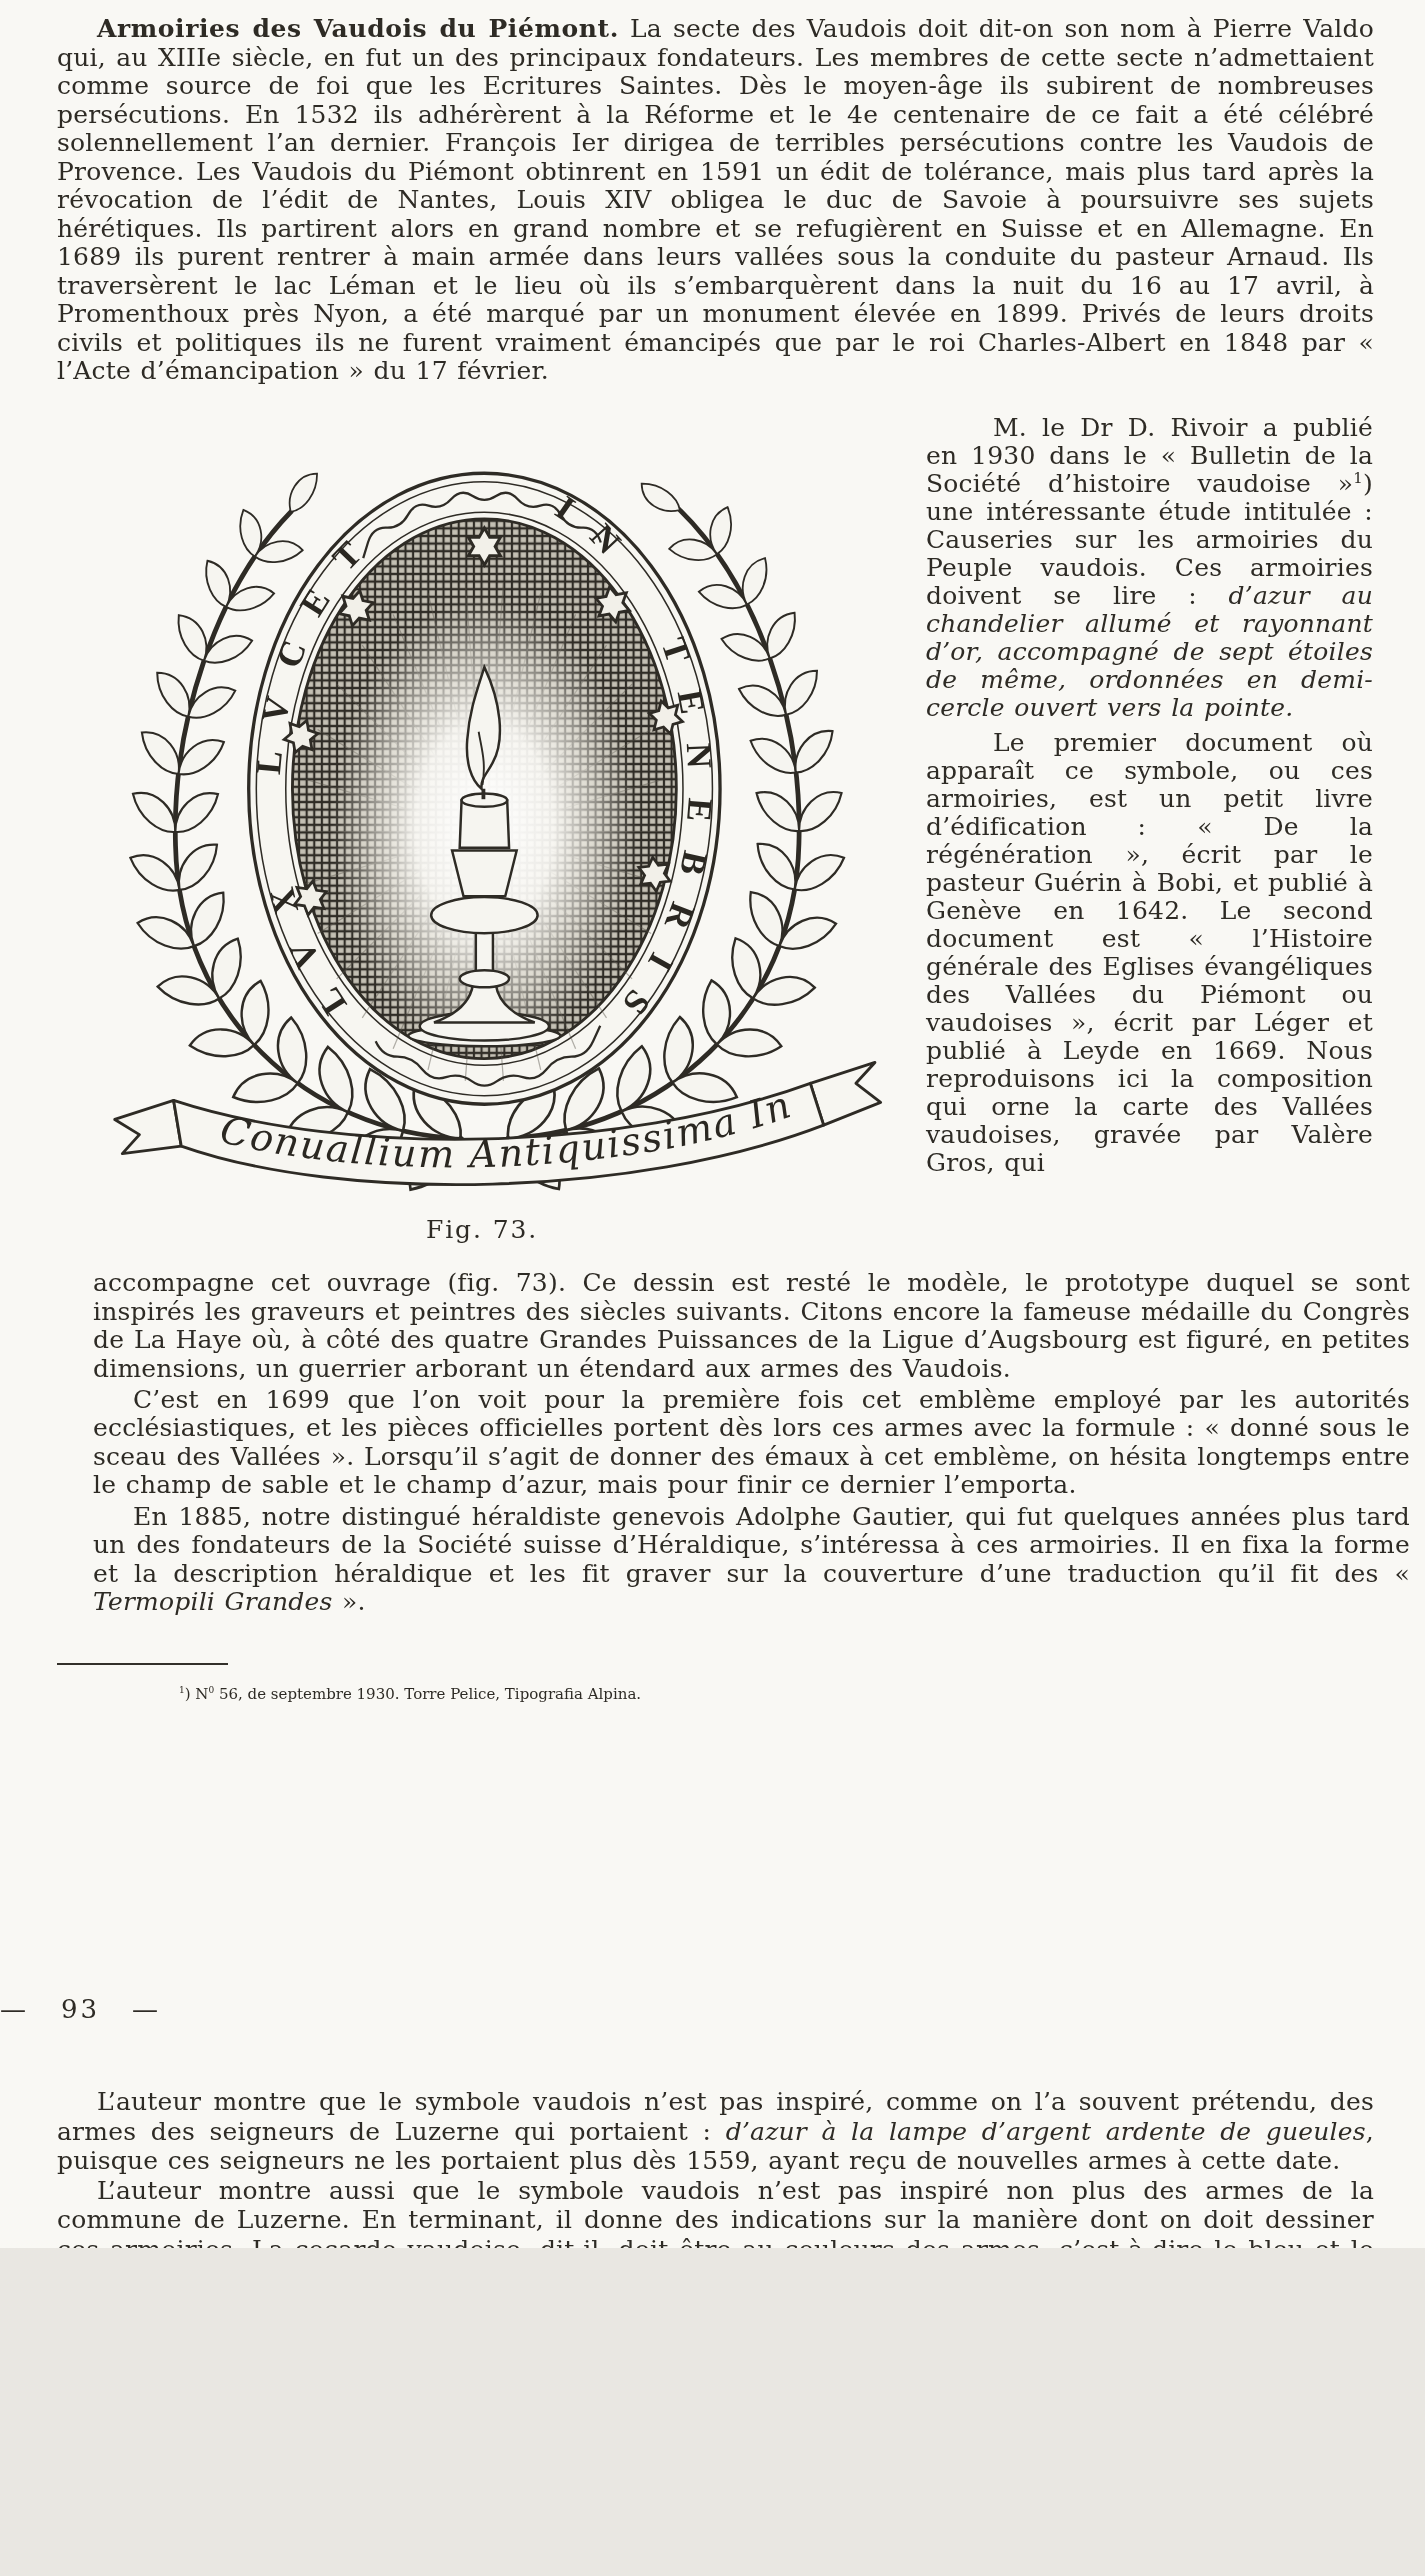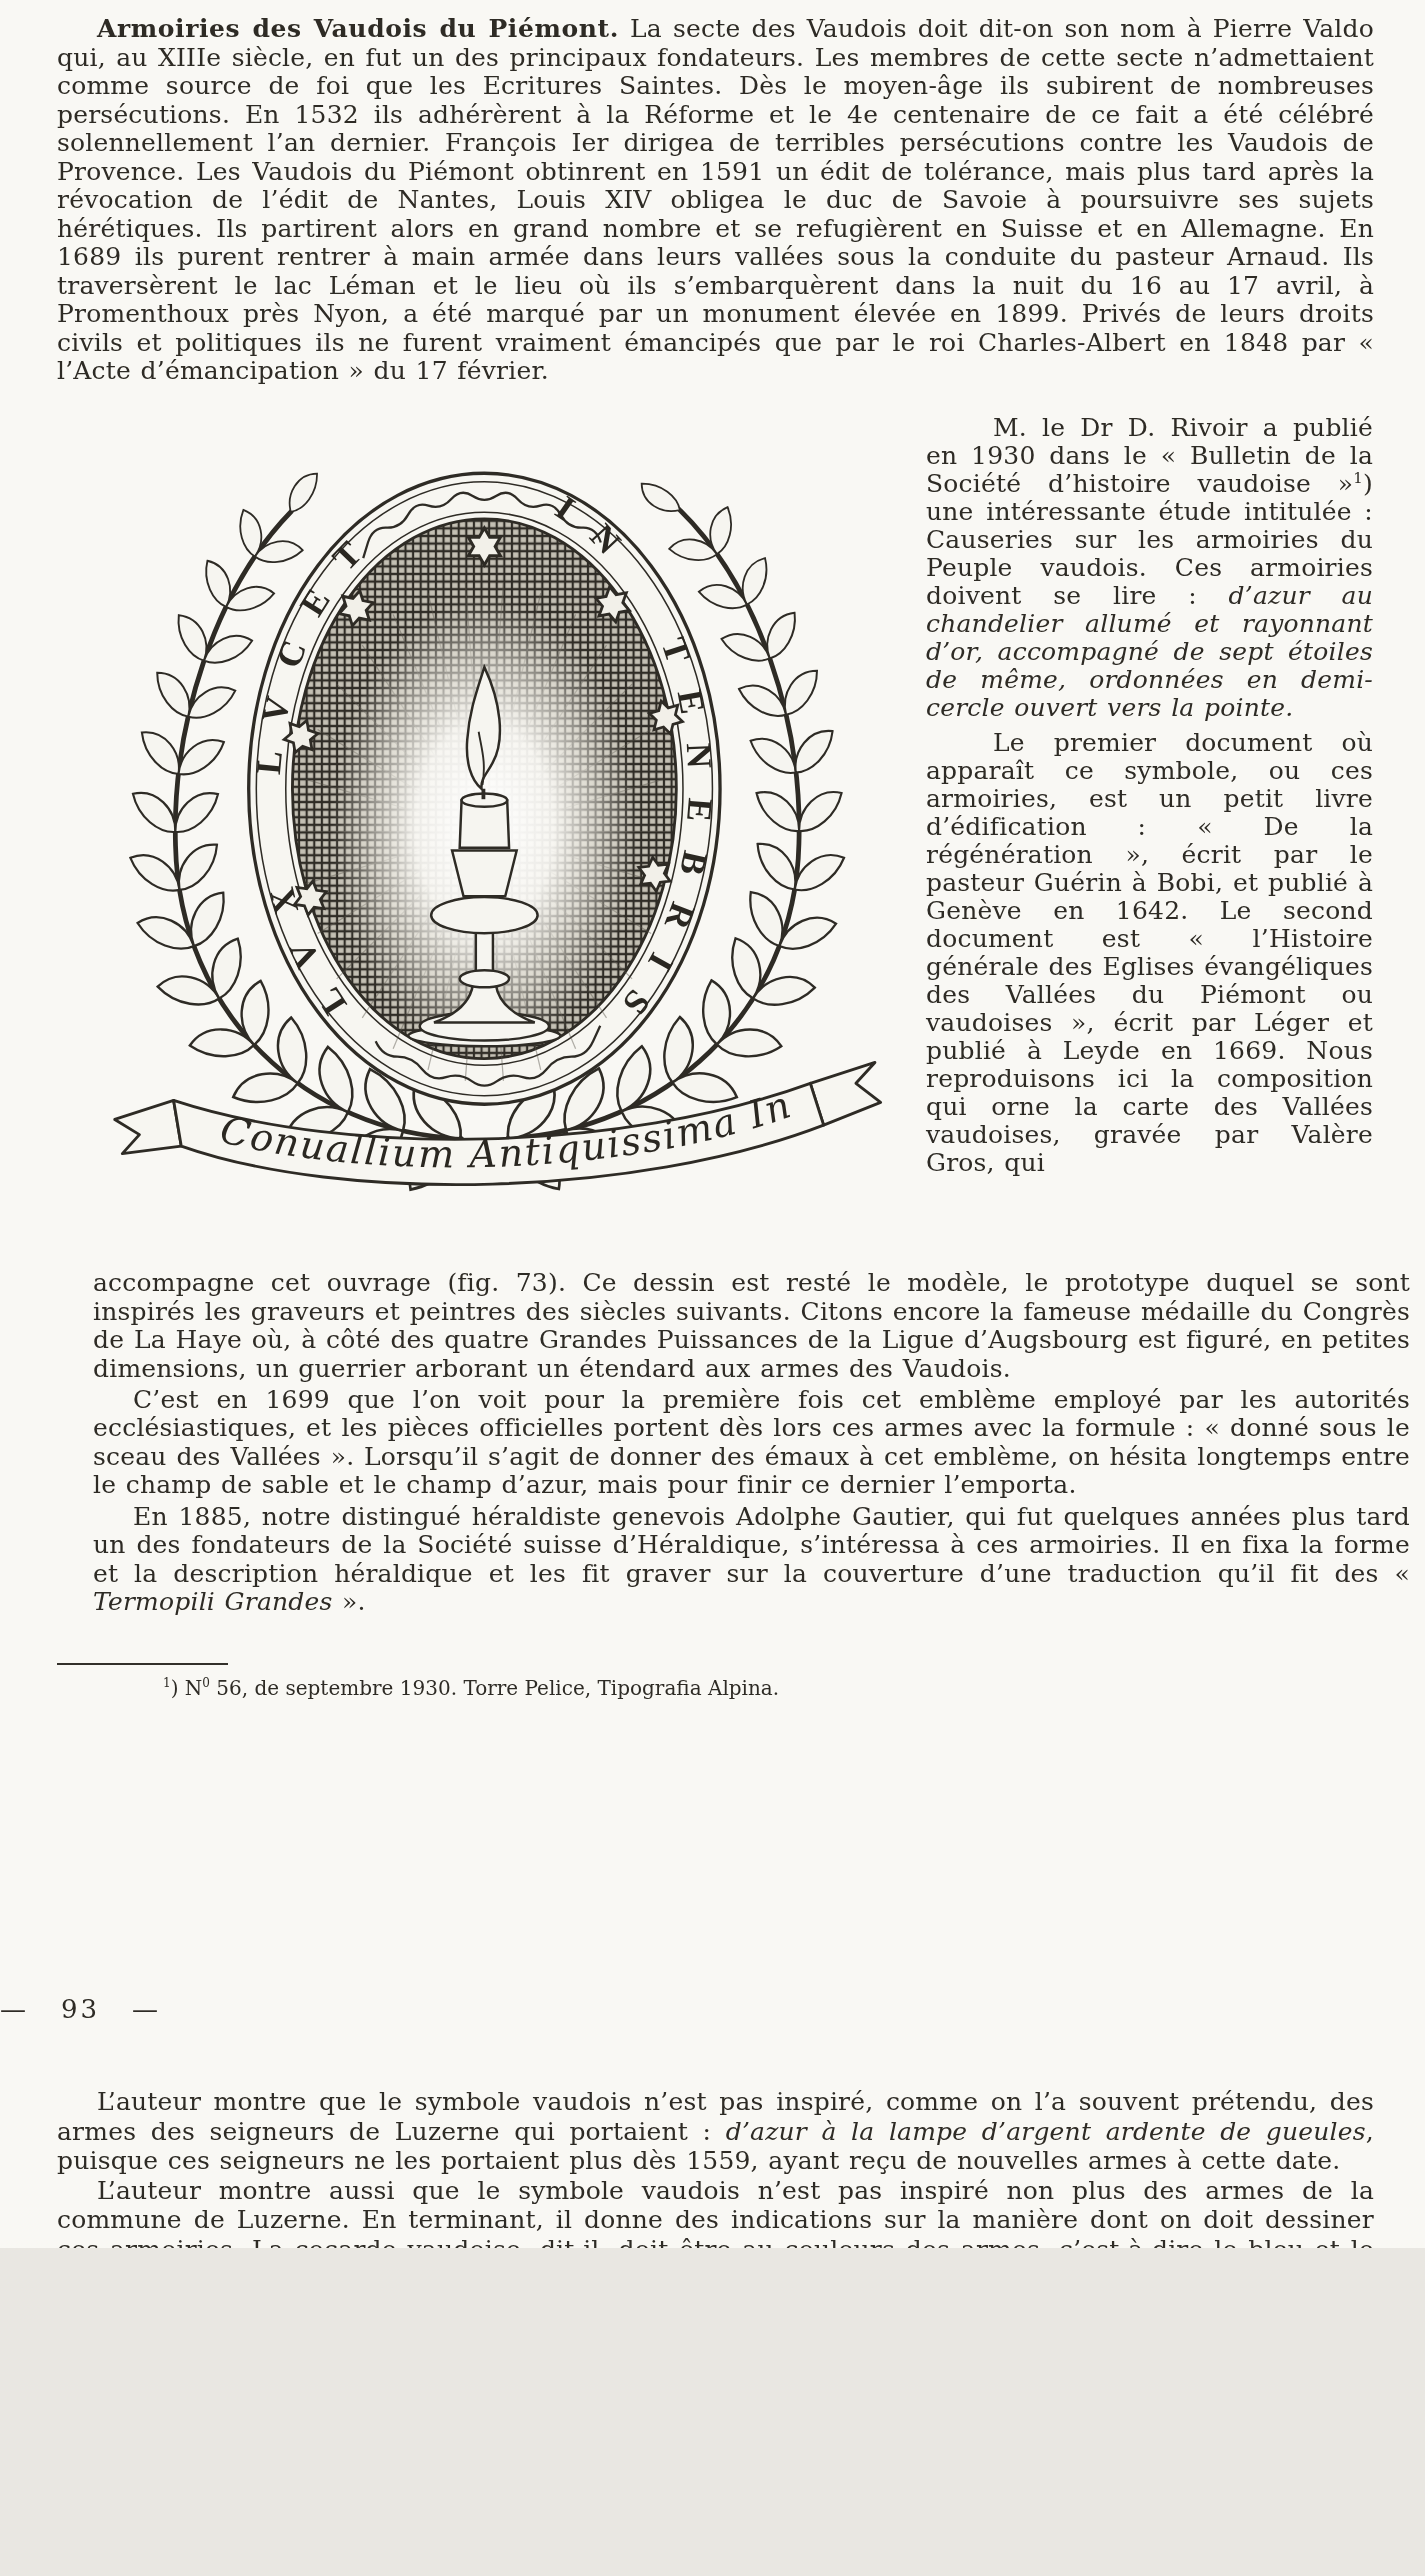--- a/index.html
+++ b/index.html
@@ -19,21 +19,21 @@
   .fig{position:absolute; left:52px; top:418px; width:860px; margin:0;}
   .fig-caption{text-align:center; font-size:25px; letter-spacing:1.9px; margin-top:3.8px;}
   .col-right{position:absolute; left:926px; top:414px; width:447px;}
   .col-right .para{font-size:25px; line-height:28px;}
   .colp{margin:0 0 6.7px 0;}
   .col-right .ind{text-indent:67px;}
   .cont{position:absolute; left:57px; top:1269px; width:1317px;margin-left:36px;}
   .cont .para{margin:0 0 2.9px 0;}
   .footnote{position:absolute; left:57px; top:1663px; width:950px;}
   .fn-rule{width:171px; border-top:2.9px solid #33302a; margin-bottom:9.5px;}
-  .fn-text{margin:0; font-size:20px; line-height:27px; text-indent:106px;}
+  .fn-text{margin:16px; font-size:15px; line-height:27px; text-indent:106px;}
   .pageno{position:absolute; left:0; top:1994px; width:1425px; text-align:left;
           font-size:26px; letter-spacing:2.9px; word-spacing:21px;}
   .block93{position:absolute; left:57px; top:2087px; width:1317px;}
   .block93 .para{line-height:29.5px; margin:0;}
   .sig{position:absolute; right:3.8px; bottom:1.9px; font-size:25px;}
 
   
   .stem{fill:none; stroke:#2e2b25; stroke-width:5; stroke-linecap:round;}
   .leaf{fill:#f6f5f0; stroke:#2e2b25; stroke-width:2.2;}
   .bandfill{fill:#f7f6f1; stroke:#2e2b25; stroke-width:3.5;}
@@ -224,20 +224,21 @@
 
       <g>
         <path class="band" d="M 128 718 L 66 738 L 92 754 L 74 774 L 136 766 Z"></path>
         <path class="band" d="M 798 700 L 866 678 L 846 700 L 872 720 L 812 744 Z"></path>
         <path class="band" d="M 128 718 C 310 778 600 772 798 700 L 812 744 C 615 820 306 826 136 766 Z"></path>
       </g>
       <text class="banner-text">
         <textPath href="#bannerPath" startOffset="26">Conuallium Antiquissima Insignia</textPath>
       </text>
     </svg>
+    <figcaption class="fig-caption">Fig. 73.</figcaption>
   </figure>
 
   <div class="col-right">
     <p class="para colp ind"><span>M. le Dr D. Rivoir a publié en 1930 dans le « Bulletin de la Société d’histoire vaudoise »</span><span class="sup">1</span><span>) une intéressante étude intitulée : Causeries sur les armoiries du Peuple vaudois.  Ces armoiries doivent se lire : </span><span class="i">d’azur au chandelier allumé et rayonnant d’or, accompagné de sept étoiles de même, ordonnées en demi-cercle ouvert vers la pointe.</span></p>
     <p class="para colp ind"><span>Le premier document où apparaît ce symbole, ou ces armoiries, est un petit livre d’édification : « De la régénération », écrit par le pasteur Guérin à Bobi, et publié à Genève en 1642.  Le second document est « l’Histoire générale des Eglises évangéliques des Vallées du Piémont ou vaudoises », écrit par Léger et publié à Leyde en 1669. Nous reproduisons ici la composition qui orne la carte des Vallées vaudoises, gravée par Valère Gros, qui</span></p>
   </div>
 
   <div class="cont">
     <p class="para"><span>accompagne cet ouvrage (fig. 73).  Ce dessin est resté le modèle, le prototype duquel se sont inspirés les graveurs et peintres des siècles suivants.  Citons encore la fameuse médaille du Congrès de La Haye où, à côté des quatre Grandes Puissances de la Ligue d’Augsbourg est figuré, en petites dimensions, un guerrier arborant un étendard aux armes des Vaudois.</span></p>
     <p class="para ind"><span>C’est en 1699 que l’on voit pour la première fois cet emblème employé par les autorités ecclésiastiques, et les pièces officielles portent dès lors ces armes avec la formule : « donné sous le sceau des Vallées ».  Lorsqu’il s’agit de donner des émaux à cet emblème, on hésita longtemps entre le champ de sable et le champ d’azur, mais pour finir ce dernier l’emporta.</span></p>

